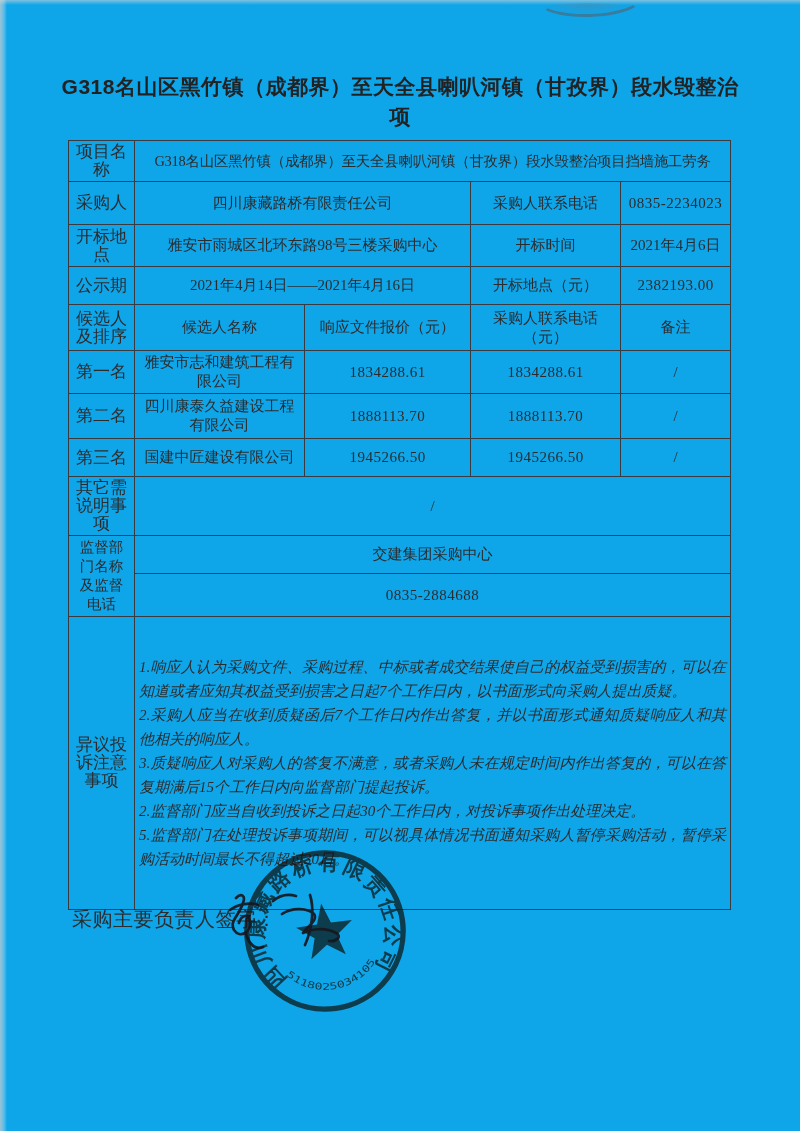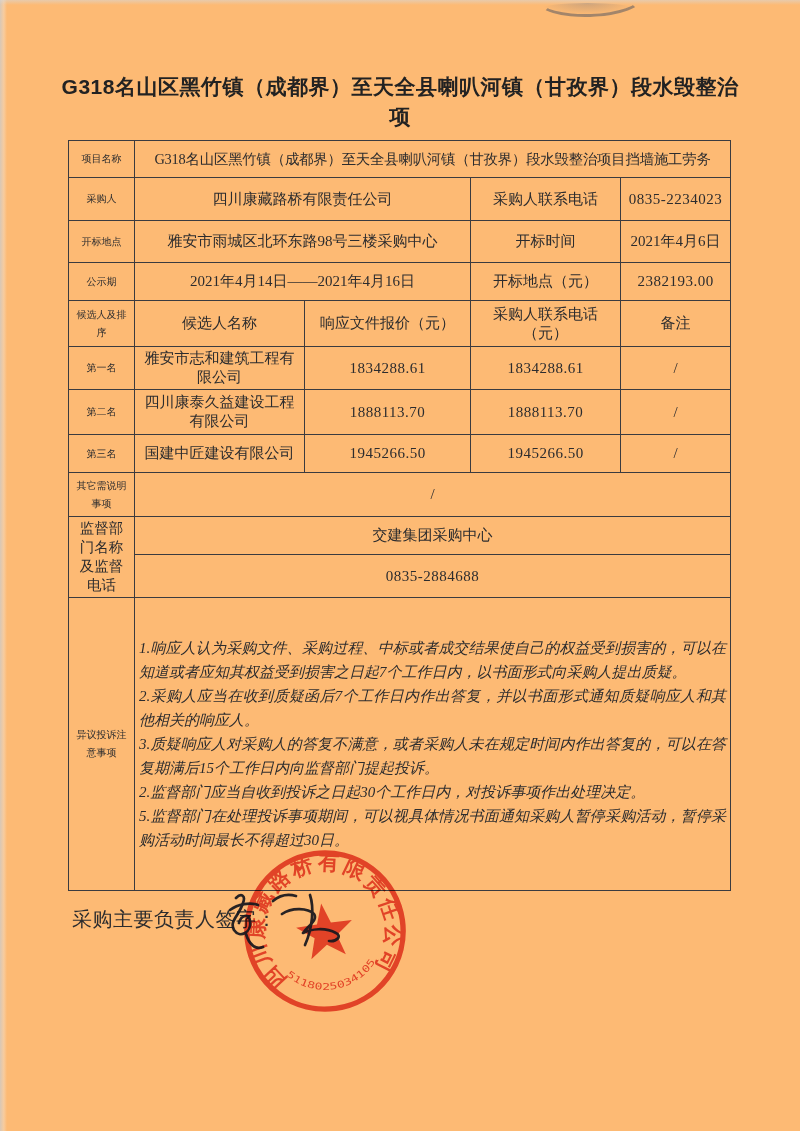--- a/index.html
+++ b/index.html
@@ -1,20 +1,20 @@
 <!DOCTYPE html>
 <html><head>
 <meta charset="utf-8">
 <style>
   html,body{margin:0;padding:0;background:#e9e9e9;}
   .page{
     position:relative;
     width:800px;height:1131px;
     margin:0 auto;
-    background:#fdba74;
+    background:#0ea5e9;
     overflow:hidden;
     font-family:"Liberation Serif","DejaVu Serif",serif;
     color:#2e2e30;
   }
   
   .edge-left{position:absolute;left:0;top:0;width:7px;height:100%;
     background:linear-gradient(to right,#cccccc,rgba(238,238,238,.45) 55%,rgba(255,255,255,0));opacity:.75;}
   .edge-top{position:absolute;left:0;top:0;width:100%;height:5px;
     background:linear-gradient(to bottom,#d8d8d8,rgba(255,255,255,0));opacity:.55;}
   
@@ -37,21 +37,21 @@
     position:absolute;left:68px;top:140px;
     width:662px;border-collapse:collapse;table-layout:fixed;
     font-size:15px;color:#2c2c2e;
   }
   table.main td{
     border:1.5px solid #3b3b3f;
     padding:2px 4px;
     text-align:center;vertical-align:middle;
     overflow:hidden;
   }
-  td.lab{font-size:10px;text-align:left;padding:1px 3px;line-height:18px;}
+  td.lab{font-size:17px;text-align:left;padding:1px 3px;line-height:18px;}
   td.lab-c{font-size:14.5px;text-align:center;padding:1px 2px;line-height:19px;margin-top:48px;}
   td.tl{text-align:left;padding-left:7px;}
   td.proj{font-size:14.4px;letter-spacing:-0.2px;text-align:left;padding-left:6px;}
   td.num{font-size:15px;letter-spacing:.5px;}
   td.notes{text-align:left;padding:6px 9px;font-style:italic;}
   .notes-inner{font-size:15px;line-height:24px;text-align:justify;}
 
   .sig-label{
     position:absolute;left:72px;top:906px;
     font-size:20px;color:#2c2c2e;letter-spacing:.5px;

